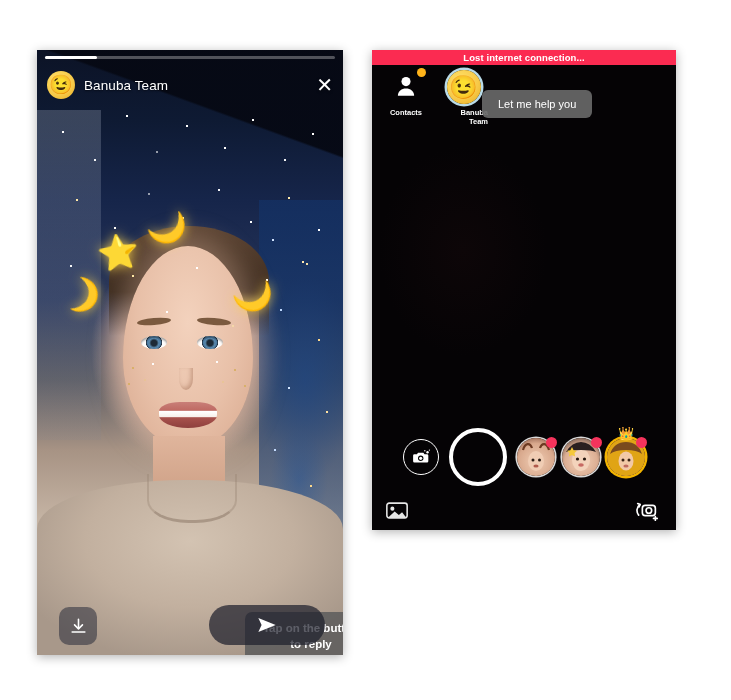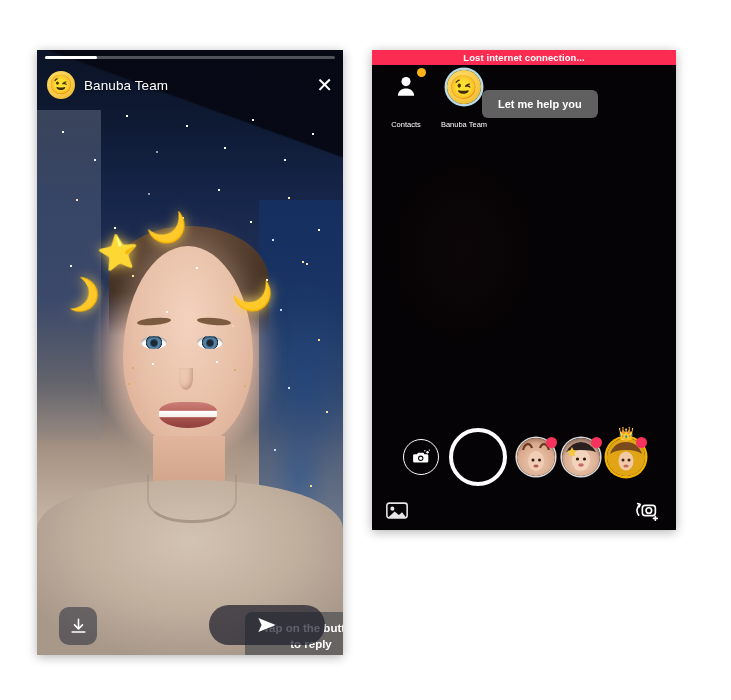--- a/index.html
+++ b/index.html
@@ -292,30 +292,30 @@
     width:9px; height:9px; border-radius:50%;
     background:#ffb31a;
   }
   .contact-emoji-av {
     width: 34px; height: 34px; border-radius: 50%;
     background: radial-gradient(circle at 38% 32%, #ffe169 0%, #f7c948 58%, #e5ab20 100%);
     box-shadow: 0 0 0 2.5px #b9dbe8;
     font-size: 23px; line-height: 34px; text-align:center;
   }
   .contact-label {
-    margin-top: 16px;
-    color:#fff; font-size: 7.5px; font-weight: normal; text-align:left;
+    margin-top: 4px;
+    color:#fff; font-size: 7.5px; font-weight: bold; text-align:right;
     line-height: 1.25;
   }
   #tooltip-help {
     position: absolute; left: 110px; top: 40px;
     padding: 8px 16px;
     background: rgba(104,104,104,0.92);
     border-radius: 6px;
-    color:#fff; font-size: 11px; font-weight: bold;
+    color:#fff; font-size: 11px; font-weight: normal;
   }
 
   
   .camera-bar {
     position: absolute; left: 0; right: 0; bottom: 46px;
     height: 54px;
     display: flex; align-items: center; justify-content: center; gap: 7px;
   }
   .effects-btn {
     width: 34px; height: 34px; border-radius: 50%;

